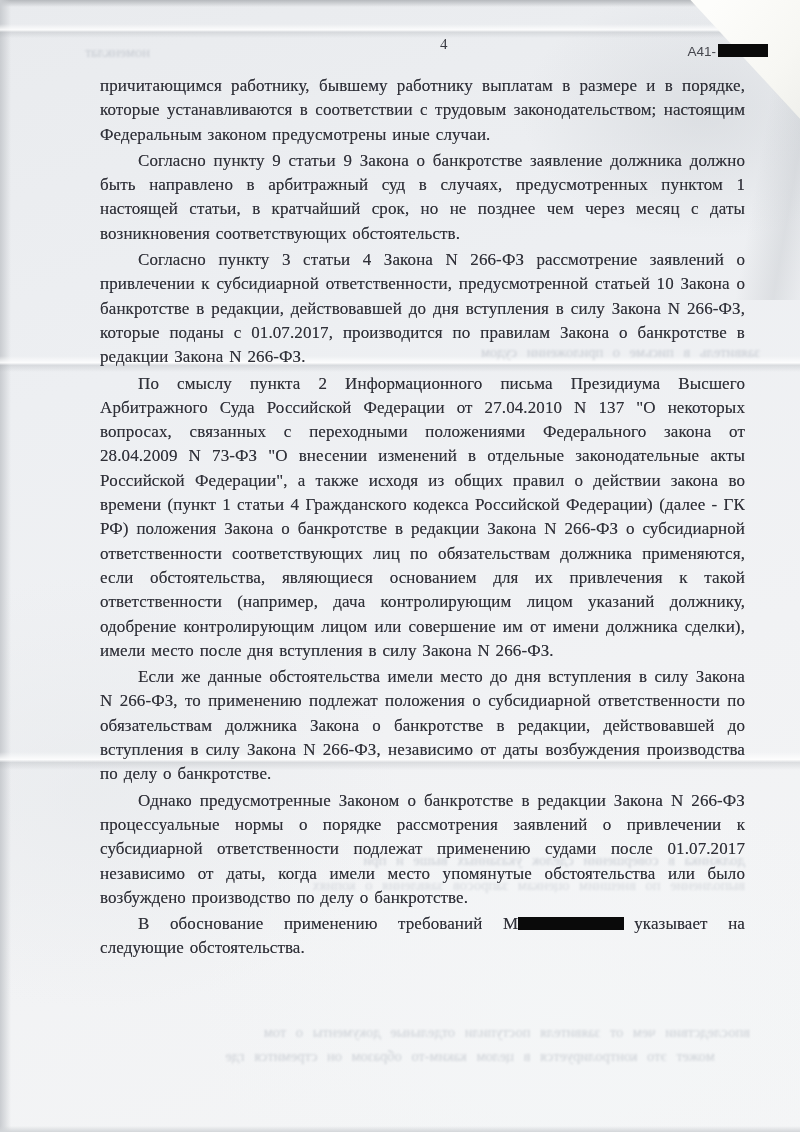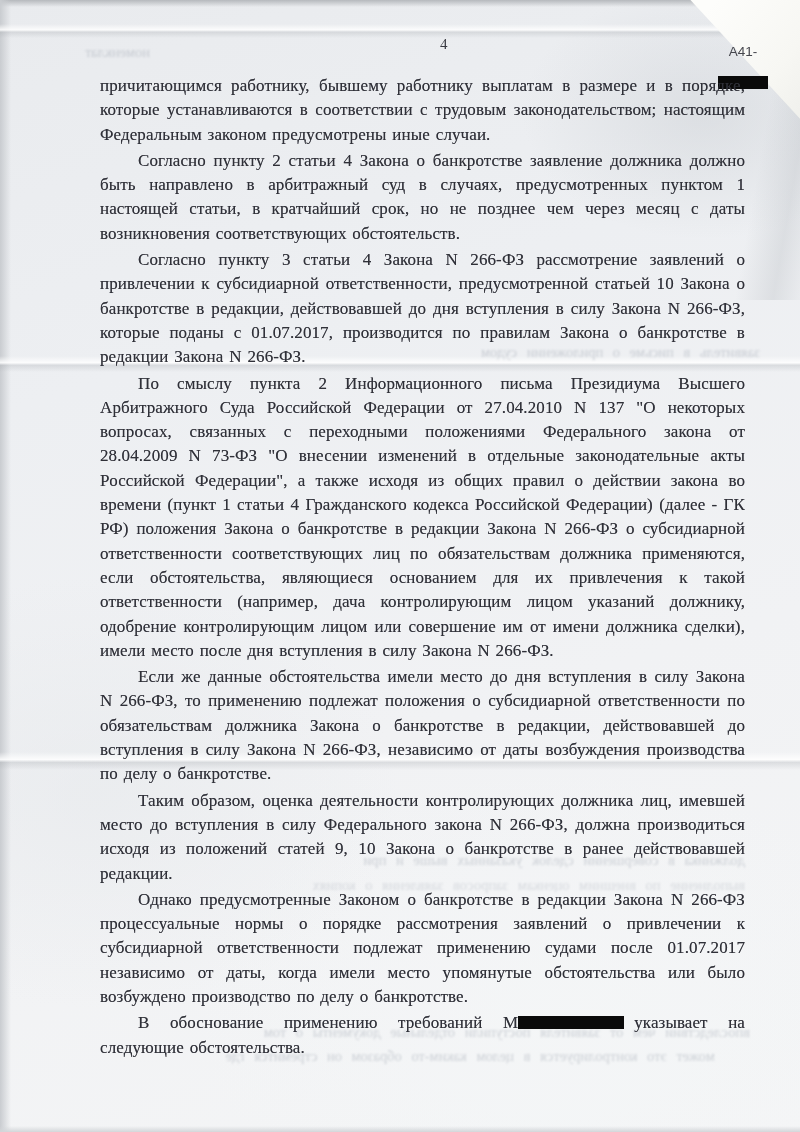--- a/index.html
+++ b/index.html
@@ -55,23 +55,22 @@
       rgba(255,255,255,0) 100%);
   }
   
   .page-num {
     position: absolute; top: 36px; left: 440px;
     font-size: 15px; color: #3a3b42; letter-spacing: 1px;
   }
   .case-ref {
     position: absolute; top: 44px; right: 32px;
     font-size: 13.5px; color: #45464d;
-    display: flex; align-items: center; gap: 17px;
+    display: flex; align-items: flex-start; gap: 2px;
     font-family: "Liberation Sans", sans-serif;
-    flex-direction: column;
   }
   .redaction-bar {
     display: inline-block; width: 50px; height: 13px;
     background: #0a0a0a;
   }
   
   .content {
     position: absolute; left: 100px; top: 74px; width: 645px;
     color: #2f3038;
   }
@@ -132,22 +131,21 @@
   <div class="corner-underlay"></div>
 
   <div class="page-num">4</div>
   <div class="case-ref">
     <span>А41-</span>
     <span class="redaction-bar"></span>
   </div>
 
   <div class="content">
     <p class="no-indent">причитающимся работнику, бывшему работнику выплатам в размере и в порядке, которые устанавливаются в соответствии с трудовым законодательством; настоящим Федеральным законом предусмотрены иные случаи.</p>
-    <p>Согласно пункту 2 статьи 4 Закона о банкротстве заявление должника должно быть направлено в арбитражный суд в случаях, предусмотренных пунктом 1 настоящей статьи, в кратчайший срок, но не позднее чем через месяц с даты возникновения соответствующих обстоятельств.</p>
+    <p>Согласно пункту 9 статьи 9 Закона о банкротстве заявление должника должно быть направлено в арбитражный суд в случаях, предусмотренных пунктом 1 настоящей статьи, в кратчайший срок, но не позднее чем через месяц с даты возникновения соответствующих обстоятельств.</p>
     <p>Согласно пункту 3 статьи 4 Закона N 266-ФЗ рассмотрение заявлений о привлечении к субсидиарной ответственности, предусмотренной статьей 10 Закона о банкротстве в редакции, действовавшей до дня вступления в силу Закона N 266-ФЗ, которые поданы с 01.07.2017, производится по правилам Закона о банкротстве в редакции Закона N 266-ФЗ.</p>
     <p>По смыслу пункта 2 Информационного письма Президиума Высшего Арбитражного Суда Российской Федерации от 27.04.2010 N 137 "О некоторых вопросах, связанных с переходными положениями Федерального закона от 28.04.2009 N 73-ФЗ "О внесении изменений в отдельные законодательные акты Российской Федерации", а также исходя из общих правил о действии закона во времени (пункт 1 статьи 4 Гражданского кодекса Российской Федерации) (далее - ГК РФ) положения Закона о банкротстве в редакции Закона N 266-ФЗ о субсидиарной ответственности соответствующих лиц по обязательствам должника применяются, если обстоятельства, являющиеся основанием для их привлечения к такой ответственности (например, дача контролирующим лицом указаний должнику, одобрение контролирующим лицом или совершение им от имени должника сделки), имели место после дня вступления в силу Закона N 266-ФЗ.</p>
     <p>Если же данные обстоятельства имели место до дня вступления в силу Закона N 266-ФЗ, то применению подлежат положения о субсидиарной ответственности по обязательствам должника Закона о банкротстве в редакции, действовавшей до вступления в силу Закона N 266-ФЗ, независимо от даты возбуждения производства по делу о банкротстве.</p>
-    <p>Таким образом, оценка деятельности контролирующих должника лиц, имевшей место до вступления в силу Федерального закона N 266-ФЗ, должна производиться исходя из положений статей 9, 10 Закона о банкротстве в ранее действовавшей редакции.</p>
     <p>Однако предусмотренные Законом о банкротстве в редакции Закона N 266-ФЗ процессуальные нормы о порядке рассмотрения заявлений о привлечении к субсидиарной ответственности подлежат применению судами после 01.07.2017 независимо от даты, когда имели место упомянутые обстоятельства или было возбуждено производство по делу о банкротстве.</p>
     <p><span>В обоснование применению требований М</span><span class="redaction-inline"></span><span>указывает на следующие обстоятельства.</span></p>
   </div>
 
 </div>
 
 </body></html>

